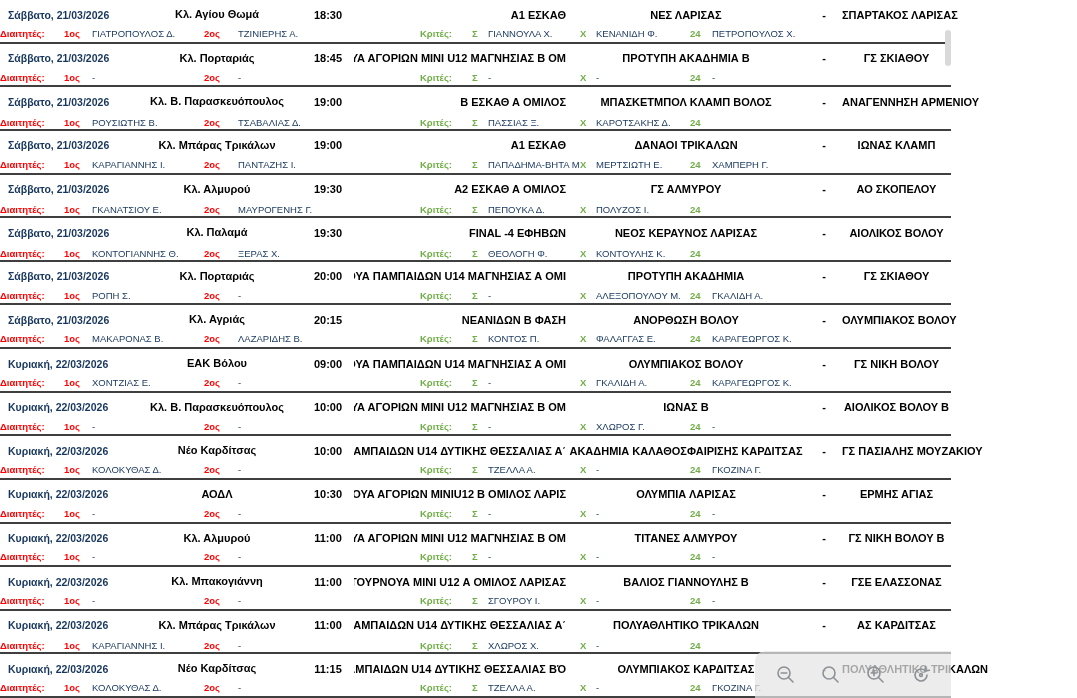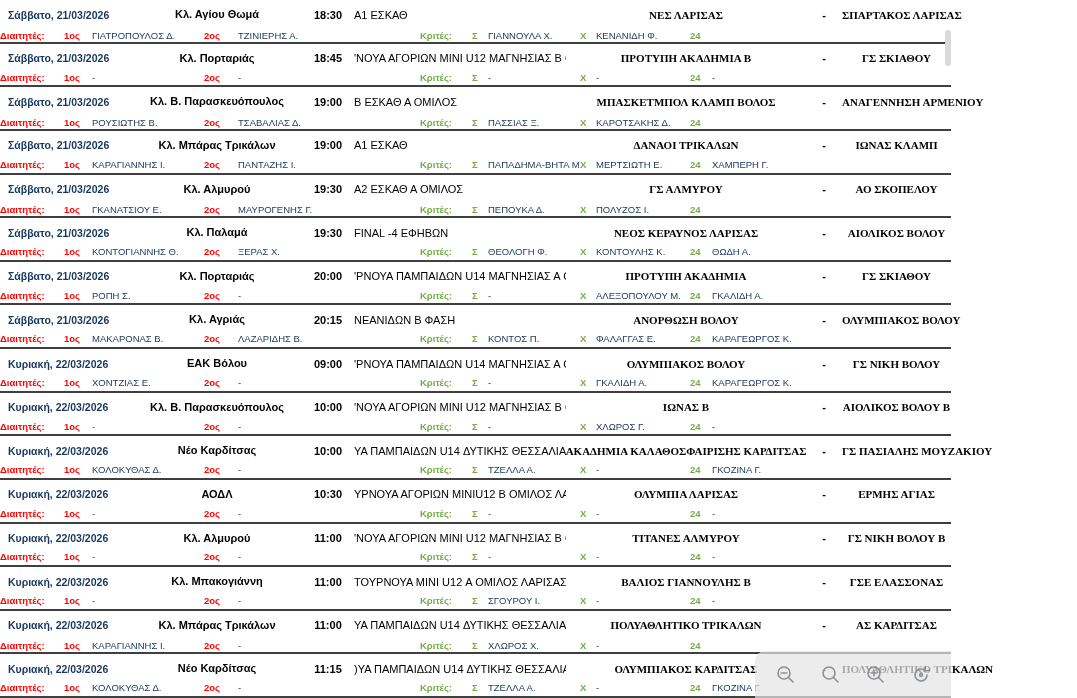--- a/index.html
+++ b/index.html
@@ -5,24 +5,24 @@
   html,body{margin:0;padding:0;background:#ffffff;}
   body{width:1077px;height:698px;overflow:hidden;font-family:"Liberation Sans",sans-serif;position:relative;}
   #doc{width:951px;height:698px;position:relative;background:#fff;}
 
   .match{height:43.625px;box-sizing:border-box;border-bottom:2px solid #3f3f3f;display:flex;flex-direction:column;justify-content:space-between;padding-top:3px;}
   .main{display:grid;grid-template-columns:132px 170px 52px 212px 240px 36px 1fr;align-items:center;height:24px;}
   .date{color:#17365d;font-weight:bold;font-size:10.5px;padding-left:8px;white-space:nowrap;}
   .venue{display:flex;justify-content:center;align-items:center;text-align:left;font-weight:bold;font-size:11px;color:#000;line-height:11px;}
   .venue-in{max-width:142px;}
   .time{text-align:center;font-weight:bold;font-size:11px;color:#000;}
-  .comp{display:flex;justify-content:flex-start;overflow:hidden;font-weight:normal;font-size:11px;color:#000;}
+  .comp{display:flex;justify-content:flex-end;overflow:hidden;font-weight:bold;font-size:11px;color:#000;}
   .comp span{white-space:nowrap;}
   .team{display:flex;justify-content:center;font-weight:bold;font-size:11px;color:#000;}
-  .team span{white-space:nowrap;font-family:Liberation Serif, serif;}
+  .team span{white-space:nowrap;}
   .dash{text-align:center;font-weight:bold;font-size:11px;color:#000;}
 
   .officials{display:grid;grid-template-columns:420px 52px 16px 92px 16px 94px 22px 1fr;align-items:end;height:15px;font-size:9.5px;margin-bottom:1px;}
   .refs{display:grid;grid-template-columns:64px 28px 112px 34px 1fr;align-items:end;}
   .lbl{font-weight:bold;white-space:nowrap;}
   .red{color:#ff0000;}
   .green{color:#70ad47;}
   .nm{color:#17365d;white-space:nowrap;overflow:visible;}
   .refs .lbl{padding-left:0;}
 
@@ -64,20 +64,21 @@
         <span class="nm">ΓΙΑΤΡΟΠΟΥΛΟΣ Δ.</span>
         <span class="lbl red">2ος</span>
         <span class="nm">ΤΖΙΝΙΕΡΗΣ Α.</span>
       </span>
       <span class="lbl green">Κριτές:</span>
       <span class="lbl green">Σ</span>
       <span class="nm">ΓΙΑΝΝΟΥΛΑ Χ.</span>
       <span class="lbl green">Χ</span>
       <span class="nm">ΚΕΝΑΝΙΔΗ Φ.</span>
       <span class="lbl green">24</span>
+      <span class="nm">ΠΕΤΡΟΠΟΥΛΟΣ Χ.</span>
       <span></span>
     </div>
   </div>
 
   <div class="match">
     <div class="main">
       <span class="date">Σάββατο, 21/03/2026</span>
       <span class="venue">
             <span class="venue-in">Κλ. Πορταριάς</span>
           </span>
@@ -246,21 +247,20 @@
         <span class="nm">ΚΟΝΤΟΓΙΑΝΝΗΣ Θ.</span>
         <span class="lbl red">2ος</span>
         <span class="nm">ΞΕΡΑΣ Χ.</span>
       </span>
       <span class="lbl green">Κριτές:</span>
       <span class="lbl green">Σ</span>
       <span class="nm">ΘΕΟΛΟΓΗ Φ.</span>
       <span class="lbl green">Χ</span>
       <span class="nm">ΚΟΝΤΟΥΛΗΣ Κ.</span>
       <span class="lbl green">24</span>
-      <span class="nm">ΘΩΔΗ Α.</span>
       <span></span>
     </div>
   </div>
 
   <div class="match">
     <div class="main">
       <span class="date">Σάββατο, 21/03/2026</span>
       <span class="venue">
             <span class="venue-in">Κλ. Πορταριάς</span>
           </span>

